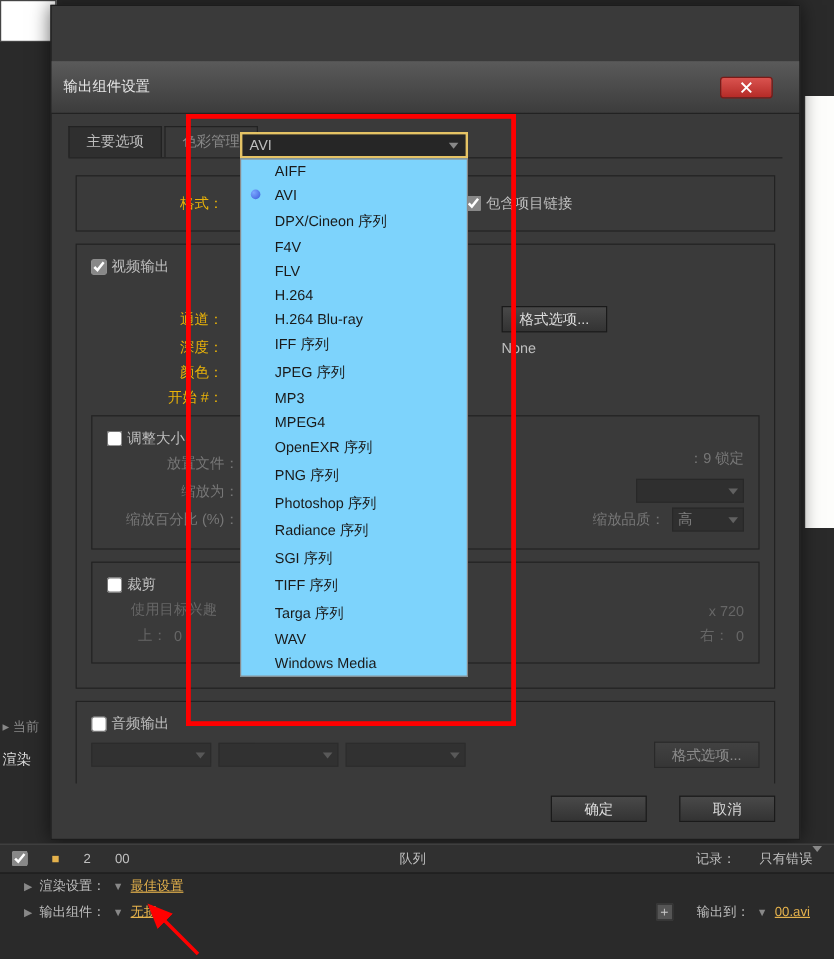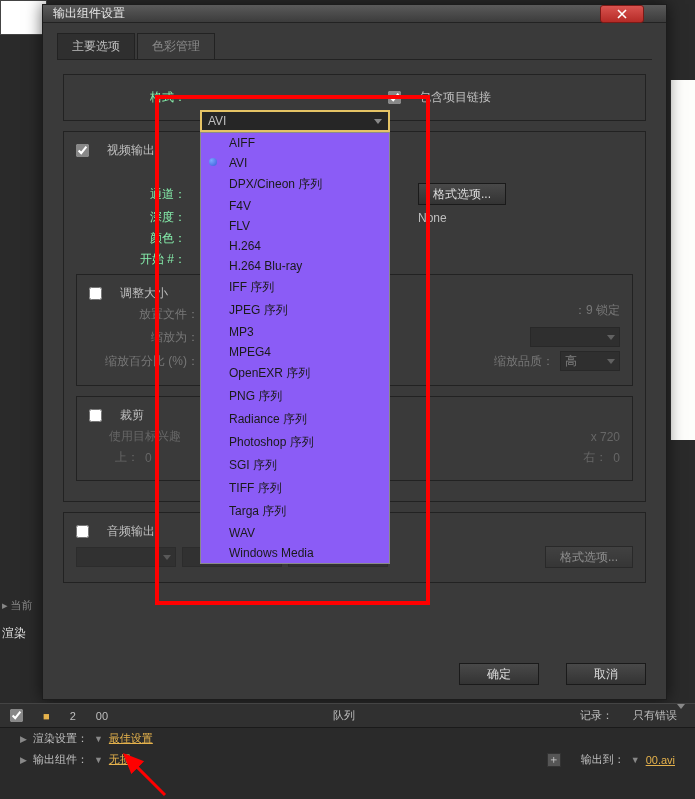--- a/index.html
+++ b/index.html
@@ -14,49 +14,50 @@
   .dialog {
     position: absolute;
     left: 42px; top: 4px;
     width: 625px; height: 696px;
     background: #3a3a3a;
     border: 1px solid #1c1c1c;
     box-shadow: 0 0 15px rgba(0,0,0,.6);
     display: flex; flex-direction: column;
   }
   .titlebar {
-    height: 18px;
+    height: 44px;
     background: linear-gradient(#5a5a5a,#3c3c3c);
     display: flex; align-items: center;
     padding: 0 22px 0 10px;
     border-bottom: 1px solid #222;
+    margin-top: 46px;
   }
   .titlebar span { color: #e6e6e6; font-size: 12px; flex:1; }
   .close-btn {
     width: 44px; height: 18px;
     background: linear-gradient(#d9534f,#b52b27);
     border: 1px solid #7a1a17;
     border-radius: 3px;
     display:flex; align-items:center; justify-content:center;
     color:#fff; font-size:11px; cursor:pointer;
   }
   .close-btn svg { width:10px; height:10px; }
 
   .tabs { padding: 10px 14px 0 14px; }
   .tabrow { display:flex; gap:2px; border-bottom:1px solid #222; }
   .tab { padding:4px 14px; background:#2f2f2f; color:#bfbfbf; border:1px solid #222; border-bottom:none; font-size:12px;}
   .tab.inactive { background:#3a3a3a; color:#8b8b8b;}
   .body { padding: 14px 20px; flex:1; overflow:hidden; position:relative;}
 
   .group { border:1px solid #222; padding:10px 12px; margin-bottom:10px; font-size:12px;}
-  label.ck { display:flex; align-items:center; gap:18px; }
+  label.ck { display:flex; align-items:center; gap:4px; }
   input[type=checkbox]{ accent-color:#888; }
 
   .row { display:flex; align-items:center; gap:6px; margin:4px 0;}
-  .row .lbl { width:110px; text-align:right; color:#86efac;}
+  .row .lbl { width:110px; text-align:right; color:#eab308;}
   .row .val { color:#bfbfbf; }
   .row .sel {
     flex:1; max-width:180px; height:20px; background:#262626; border:1px solid #181818;
     display:flex; align-items:center; padding:0 4px; color:#bfbfbf; justify-content:space-between;
   }
   .sel .tri { width:0;height:0;border-left:4px solid transparent;border-right:4px solid transparent;border-top:5px solid #888;}
   .btn { height:22px; padding:0 14px; background:linear-gradient(#494949,#333); border:1px solid #1a1a1a; color:#ddd; font-size:12px; cursor:pointer;}
   .btnrow { display:flex; gap:27px; justify-content:flex-end; padding:10px 20px 14px;}
   .btn.wide { width:80px; text-align:center; display:flex;align-items:center;justify-content:center;}
 
@@ -65,21 +66,21 @@
 
   
   .format-select {
     position:absolute; left:200px; top:110px; width:190px; height:22px;
     border:2px solid #e5c365; background:#262626; color:#bfbfbf;
     display:flex; align-items:center; padding:0 6px; justify-content:space-between; z-index:30;
   }
   .format-select .tri { width:0;height:0;border-left:4px solid transparent;border-right:4px solid transparent;border-top:5px solid #888;}
   .dropdown {
     position:absolute; left:200px; top:132px; width:190px;
-    background:#8b5cf6; border:1px solid #8a8a8a; z-index:40;
+    background:#7dd3fc; border:1px solid #8a8a8a; z-index:40;
     max-height:450px;
   }
   .dropdown .opt { padding:3px 6px 3px 28px; color:#1a1a1a; font-size:12px; position:relative; cursor:default;}
   .dropdown .opt .bullet { position:absolute; left:8px; top:5px; width:8px;height:8px;border-radius:50%; background:radial-gradient(circle at 30% 30%, #7aa7ff, #3b5bdb);}
 
   
   .queue { position:absolute; left:0; right:0; bottom:0; height:96px; background:#2a2a2a; font-size:11px; color:#bfbfbf;}
   .queue .hdr { display:flex; align-items:center; gap:20px; padding:4px 10px; background:#303030; border-top:1px solid #444; border-bottom:1px solid #1a1a1a;}
   .queue .row2 { display:flex; align-items:center; gap:6px; padding:3px 20px;}
   .queue .lnk { color:#e5b24c; text-decoration:underline; cursor:pointer;}
@@ -245,22 +246,22 @@
     <div class="opt">F4V</div>
     <div class="opt">FLV</div>
     <div class="opt">H.264</div>
     <div class="opt">H.264 Blu-ray</div>
     <div class="opt">IFF 序列</div>
     <div class="opt">JPEG 序列</div>
     <div class="opt">MP3</div>
     <div class="opt">MPEG4</div>
     <div class="opt">OpenEXR 序列</div>
     <div class="opt">PNG 序列</div>
+    <div class="opt">Photoshop 序列</div>
     <div class="opt">Radiance 序列</div>
-    <div class="opt">Photoshop 序列</div>
     <div class="opt">SGI 序列</div>
     <div class="opt">TIFF 序列</div>
     <div class="opt">Targa 序列</div>
     <div class="opt">WAV</div>
     <div class="opt">Windows Media</div>
   </div>
 
 <div class="redbox"></div>
 
 <div class="queue">

